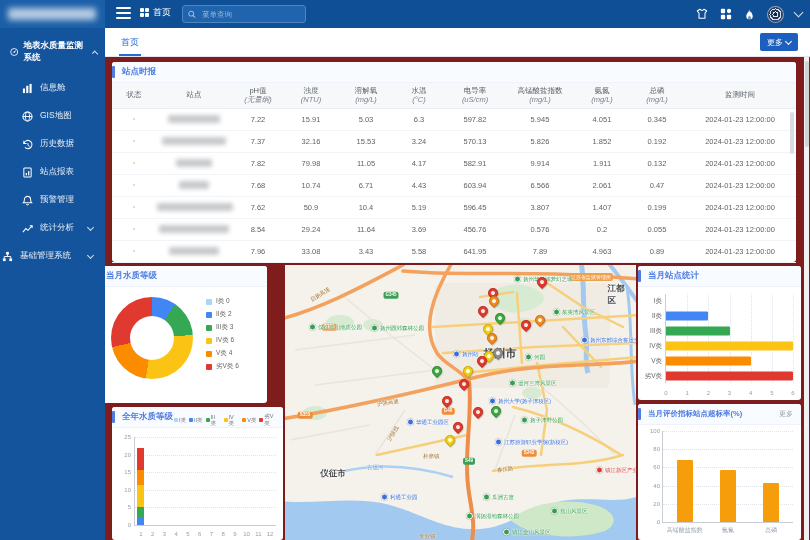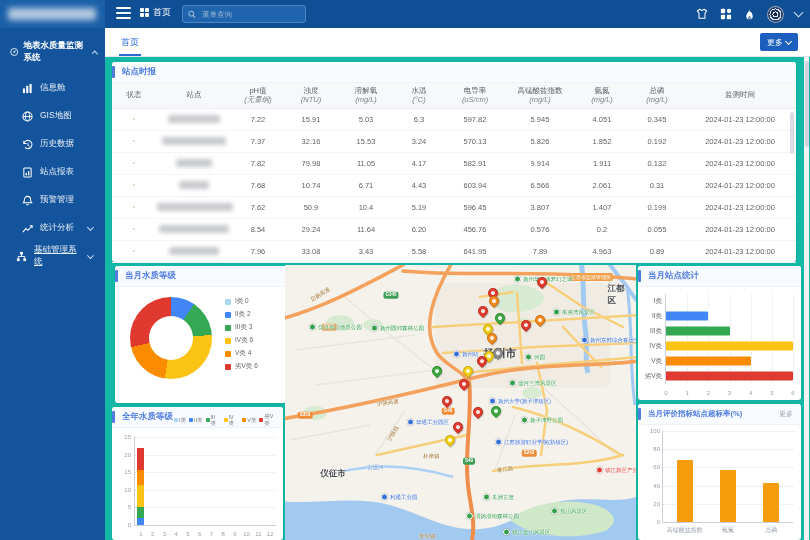--- a/index.html
+++ b/index.html
@@ -1,17 +1,17 @@
 <!DOCTYPE html>
 <html><head>
 <meta charset="utf-8">
 <style>
   html,body{margin:0;padding:0;background:#dfe3e8;}
   *{box-sizing:border-box;font-family:"Liberation Sans","DejaVu Sans",sans-serif;}
-  .app{position:relative;width:810px;height:540px;background:#14b8a6;overflow:hidden;}
+  .app{position:relative;width:810px;height:540px;background:#7f1d1d;overflow:hidden;}
 
   
   .topbar{position:absolute;left:0;top:0;width:810px;height:28px;background:#0f4f96;z-index:5;}
   .logo-zone{position:absolute;left:0;top:0;width:105px;height:28px;background:#1a5fa8;}
   .logo-blur{position:absolute;left:8px;top:8px;width:88px;height:12px;background:#dfe7f1;border-radius:2px;filter:blur(3px);opacity:.8;}
   .hamburger{position:absolute;left:116px;top:7px;width:15px;height:13px;cursor:pointer;}
   .hamburger span{display:block;height:2px;background:#fff;margin:0 0 3px 0;border-radius:1px;}
   .home-chip{position:absolute;left:140px;top:6px;display:flex;align-items:center;gap:4px;color:#fff;font-size:9px;cursor:pointer;}
   .grid-ico{width:9px;height:9px;display:grid;grid-template-columns:1fr 1fr;gap:1px;}
   .grid-ico i{background:#fff;border-radius:1px;}
@@ -22,21 +22,21 @@
   .tico{width:13px;height:13px;display:flex;align-items:center;justify-content:center;cursor:pointer;}
   .avatar{width:17px;height:17px;border-radius:50%;cursor:pointer;border:1px solid rgba(255,255,255,.5);
     background:radial-gradient(circle at 50% 50%,#16263f 0 2px,#dfe7f2 2px 3px,#22365a 3px 5px,#d4e0ef 5px 6px,#2a4169 6px 9px);}
   .chev{width:7px;height:7px;border-right:1.5px solid #cfe0f2;border-bottom:1.5px solid #cfe0f2;transform:rotate(45deg);margin-top:-3px;cursor:pointer;}
 
   
   .sidebar{position:absolute;left:0;top:28px;width:105px;height:512px;background:#14549c;z-index:4;}
   .sys-title{display:flex;align-items:center;gap:5px;color:#fff;font-size:8.5px;font-weight:bold;padding:12px 8px 10px 10px;cursor:pointer;}
   .sys-title .up{width:5px;height:5px;border-right:1.2px solid #cfe0f2;border-top:1.2px solid #cfe0f2;transform:rotate(-45deg);margin-left:auto;margin-top:2px;}
   .side-item{display:flex;align-items:center;gap:7px;color:#e8eef7;font-size:8.5px;height:28px;padding-left:22px;cursor:pointer;}
-  .side-item.root{padding-left:16px;text-decoration:underline;}
+  .side-item.root{padding-left:2px;}
   .side-item .dn{width:5px;height:5px;border-right:1.2px solid #cfe0f2;border-bottom:1.2px solid #cfe0f2;transform:rotate(45deg);margin-left:auto;margin-right:12px;margin-top:-2px;}
   .side-item svg{flex:0 0 auto;}
 
   
   .tabbar{position:absolute;left:105px;top:28px;width:705px;height:29px;background:#fff;border-bottom:1px solid #e4e7ed;z-index:3;}
   .tab{position:absolute;left:16px;top:0;height:28px;display:flex;align-items:center;color:#2a6ad6;font-size:9px;cursor:pointer;}
   .tab .bar{position:absolute;left:-2px;right:-2px;bottom:0;height:2px;background:#2a6ad6;}
   .more-btn{position:absolute;right:12px;top:5px;height:18px;padding:0 7px;background:#1d5fbe;color:#fff;font-size:8px;border:none;border-radius:2px;display:flex;align-items:center;gap:3px;cursor:pointer;}
   .more-btn .dn{width:5px;height:5px;border-right:1.2px solid #fff;border-bottom:1.2px solid #fff;transform:rotate(45deg);margin-top:-2px;}
 
@@ -52,21 +52,21 @@
   table.grid{width:100%;border-collapse:collapse;table-layout:fixed;}
   table.grid th{background:#f7f8fa;color:#5a5e66;font-weight:normal;font-size:7.5px;height:25px;line-height:1.3;border-bottom:1px solid #ebeef5;}
   table.grid th .unit{color:#7d828c;font-style:italic;}
   table.grid td{font-size:7.5px;color:#606266;text-align:center;height:22px;border-bottom:1px solid #f2f4f8;}
   .dot{width:9px;height:11px;margin:0 auto;border-radius:50%;
     background:radial-gradient(circle at 35% 30%,#a8ef7c,#55c71c 55%,#39a20c);box-shadow:0 0 0 1px rgba(60,160,20,.25);}
   .blurname{height:8px;margin:0 auto;background:#c7c9cc;border-radius:2px;filter:blur(2px);}
   .tbl-scroll{position:absolute;right:2px;top:50px;width:4px;height:42px;background:#d9dce2;border-radius:2px;cursor:pointer;}
 
   
-  .donut-panel{left:115px;top:266px;width:171px;height:137px;}
+  .donut-panel{left:96px;top:266px;width:171px;height:137px;}
   .donut{position:absolute;left:15px;top:31px;width:82px;height:82px;border-radius:50%;}
   .donut::after{content:"";position:absolute;left:19px;top:19px;width:44px;height:44px;background:#fff;border-radius:50%;}
   .dleg{position:absolute;left:110px;top:29px;}
   .dleg .li{display:flex;align-items:center;gap:4px;height:13px;font-size:6.5px;color:#666;cursor:pointer;}
   .dleg .sw{width:6px;height:6px;border-radius:1px;}
 
   
   .vline{position:absolute;top:0;bottom:0;border-left:1px dotted #dfe3ea;}
   .hline{position:absolute;left:0;right:0;border-top:1px dotted #dfe3ea;}
   .axis-l{border-left:1px solid #c9cdd4;}
@@ -353,21 +353,21 @@
             <td>
               <span class="blurname" style="width:30px;display:block;"></span>
             </td>
             <td>7.68</td>
             <td>10.74</td>
             <td>6.71</td>
             <td>4.43</td>
             <td>603.94</td>
             <td>6.566</td>
             <td>2.061</td>
-            <td>0.31</td>
+            <td>0.47</td>
             <td>2024-01-23 12:00:00</td>
           </tr>
           <tr>
             <td><span class="dot"></span></td>
             <td>
               <span class="blurname" style="width:76px;display:block;"></span>
             </td>
             <td>7.62</td>
             <td>50.9</td>
             <td>10.4</td>
@@ -379,21 +379,21 @@
             <td>2024-01-23 12:00:00</td>
           </tr>
           <tr>
             <td><span class="dot"></span></td>
             <td>
               <span class="blurname" style="width:70px;display:block;"></span>
             </td>
             <td>8.54</td>
             <td>29.24</td>
             <td>11.64</td>
-            <td>6.20</td>
+            <td>3.69</td>
             <td>456.76</td>
             <td>0.576</td>
             <td>0.2</td>
             <td>0.055</td>
             <td>2024-01-23 12:00:00</td>
           </tr>
           <tr>
             <td><span class="dot"></span></td>
             <td>
               <span class="blurname" style="width:50px;display:block;"></span>

